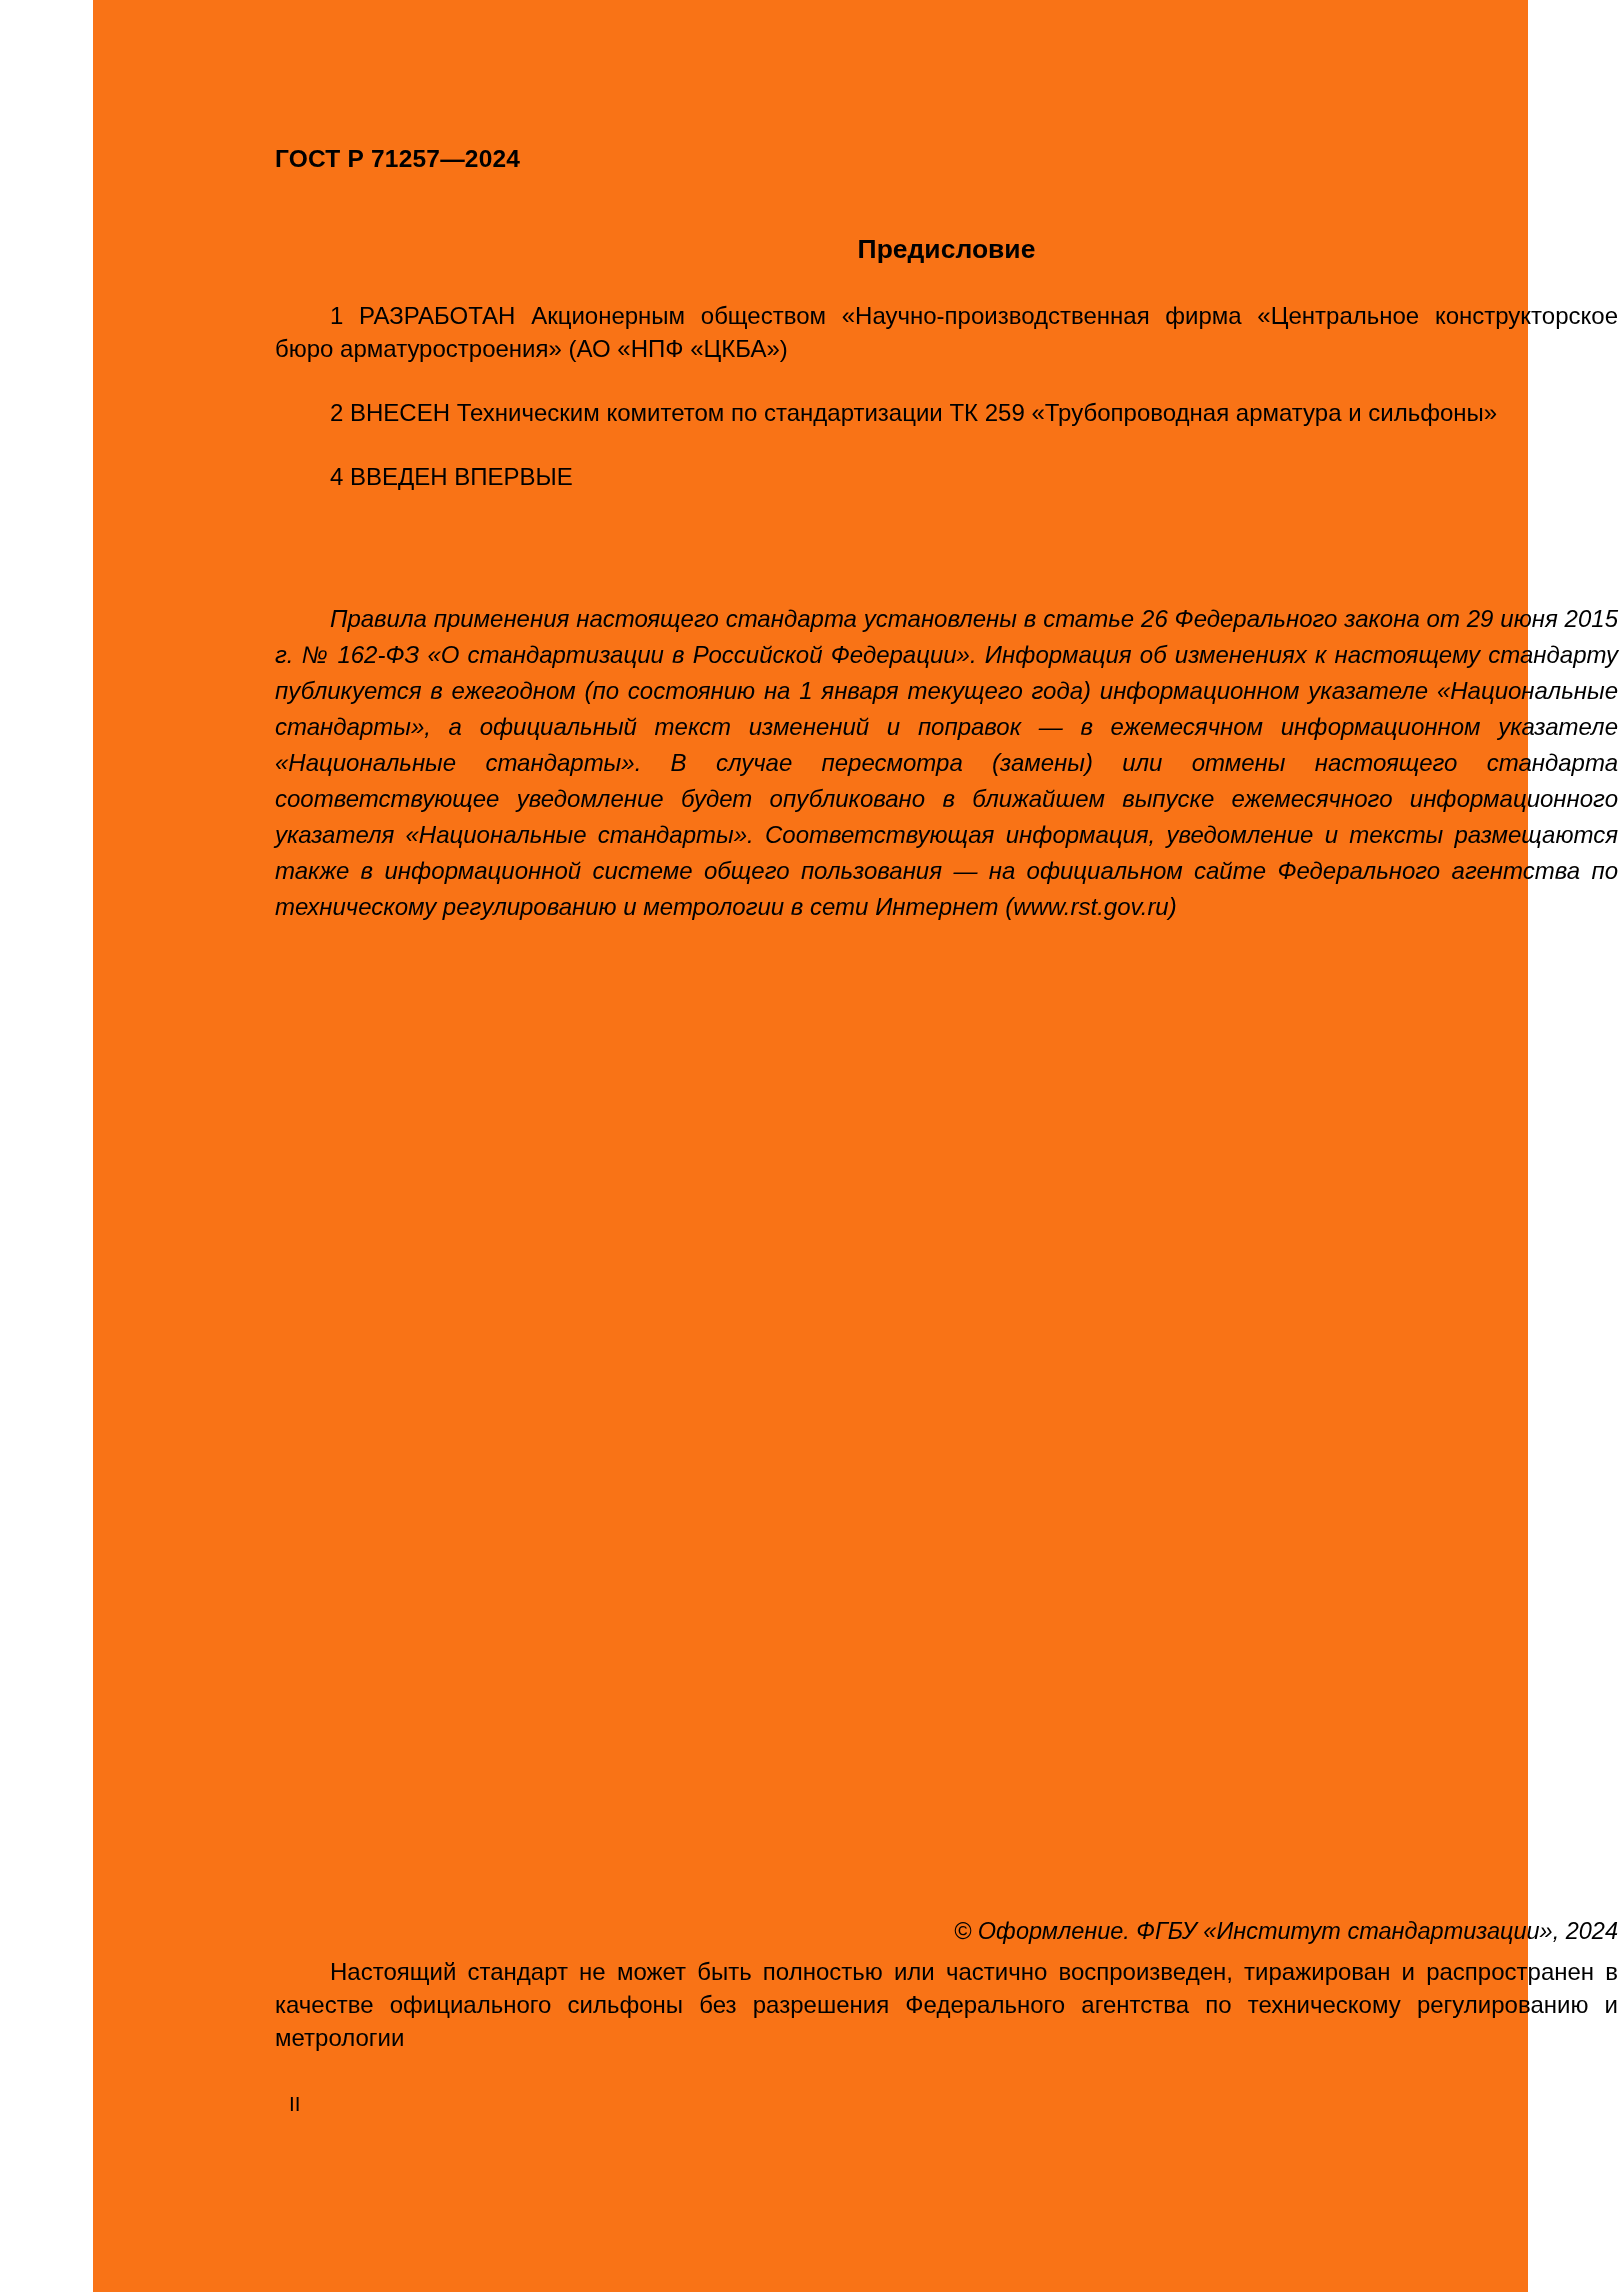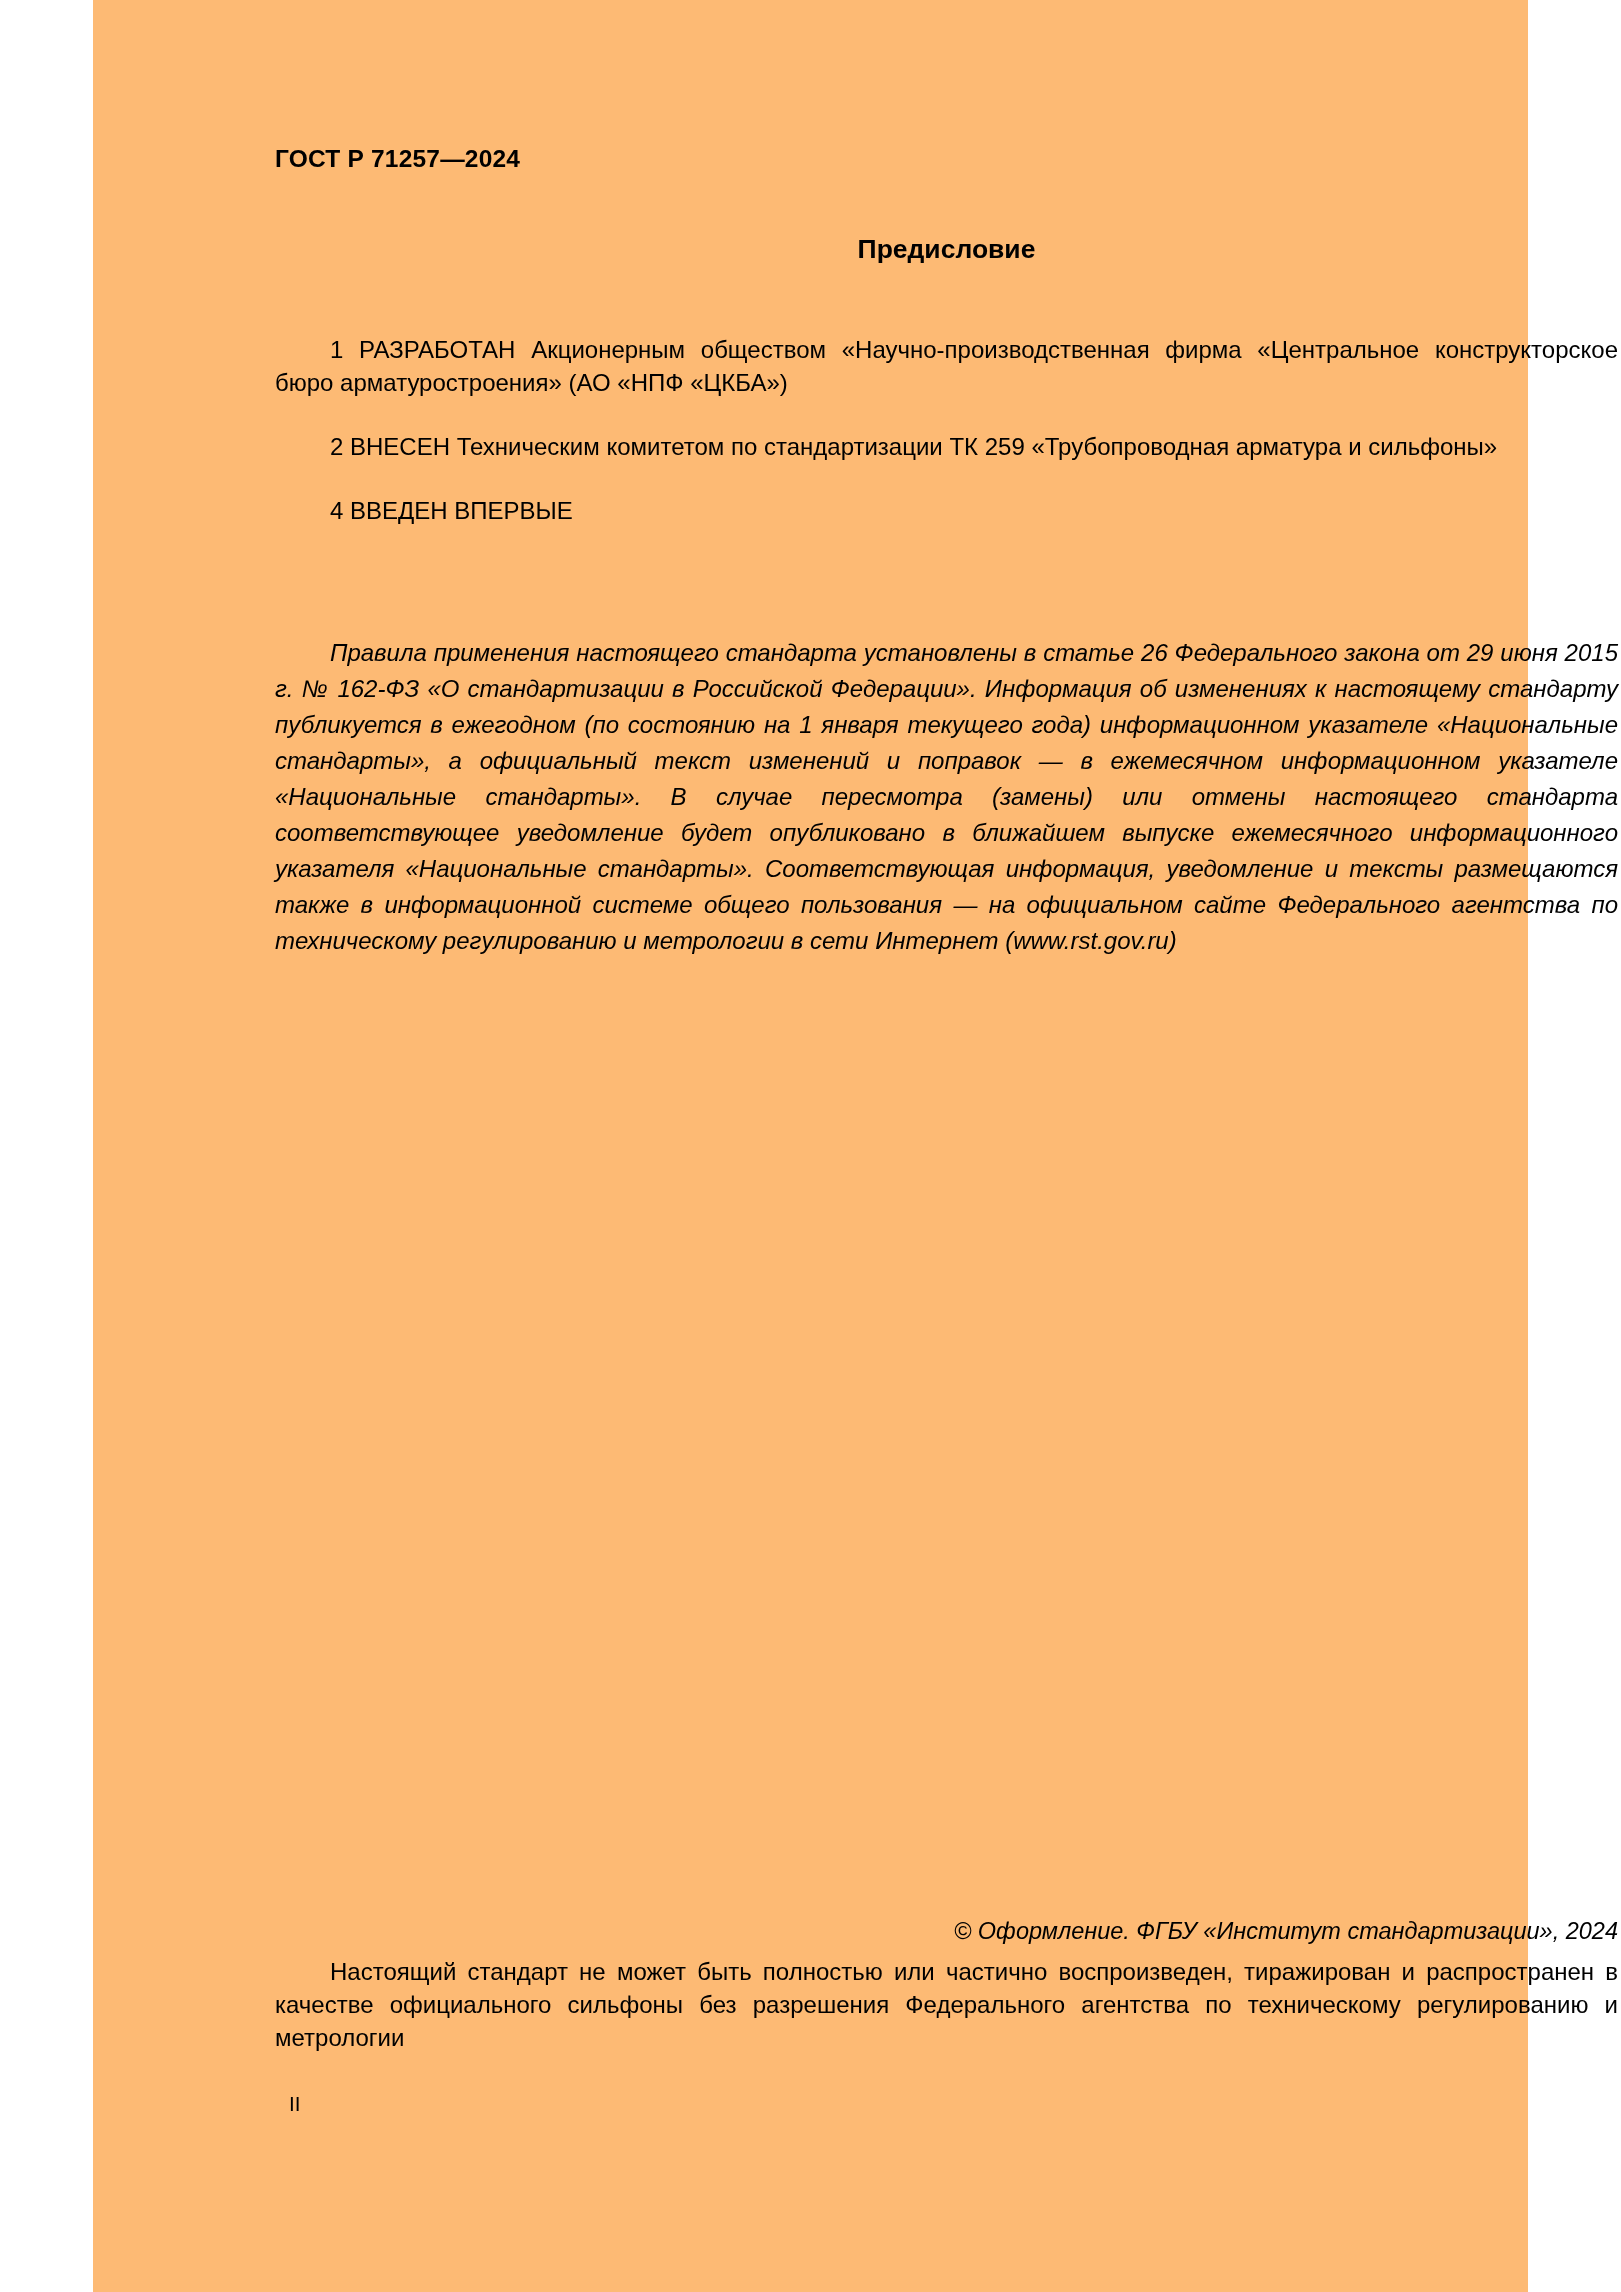--- a/index.html
+++ b/index.html
@@ -9,40 +9,40 @@
   }
   body {
     font-family: "Liberation Sans", sans-serif;
     color: #000000;
   }
   .page {
     position: relative;
     width: 1435px;
     height: 2293px;
     margin: 0 auto;
-    background: #fdba74;
+    background: #f97316;
     box-sizing: border-box;
   }
   .content {
     position: absolute;
     left: 182px;
     top: 145px;
     width: 1343px;
   }
   .doc-header {
     font-size: 24.5px;
     font-weight: bold;
     letter-spacing: 0.2px;
     margin: 0 0 61px 0;
   }
   .doc-title {
     text-align: center;
     font-size: 26.5px;
     font-weight: bold;
-    margin: 0 0 68px 0;
+    margin: 0 0 34px 0;
   }
   .clause {
     font-size: 24px;
     line-height: 1.38;
     text-align: justify;
     text-justify: inter-word;
     margin: 0 0 31px 0;
     text-indent: 55px;
   }
   .clause:last-of-type {

